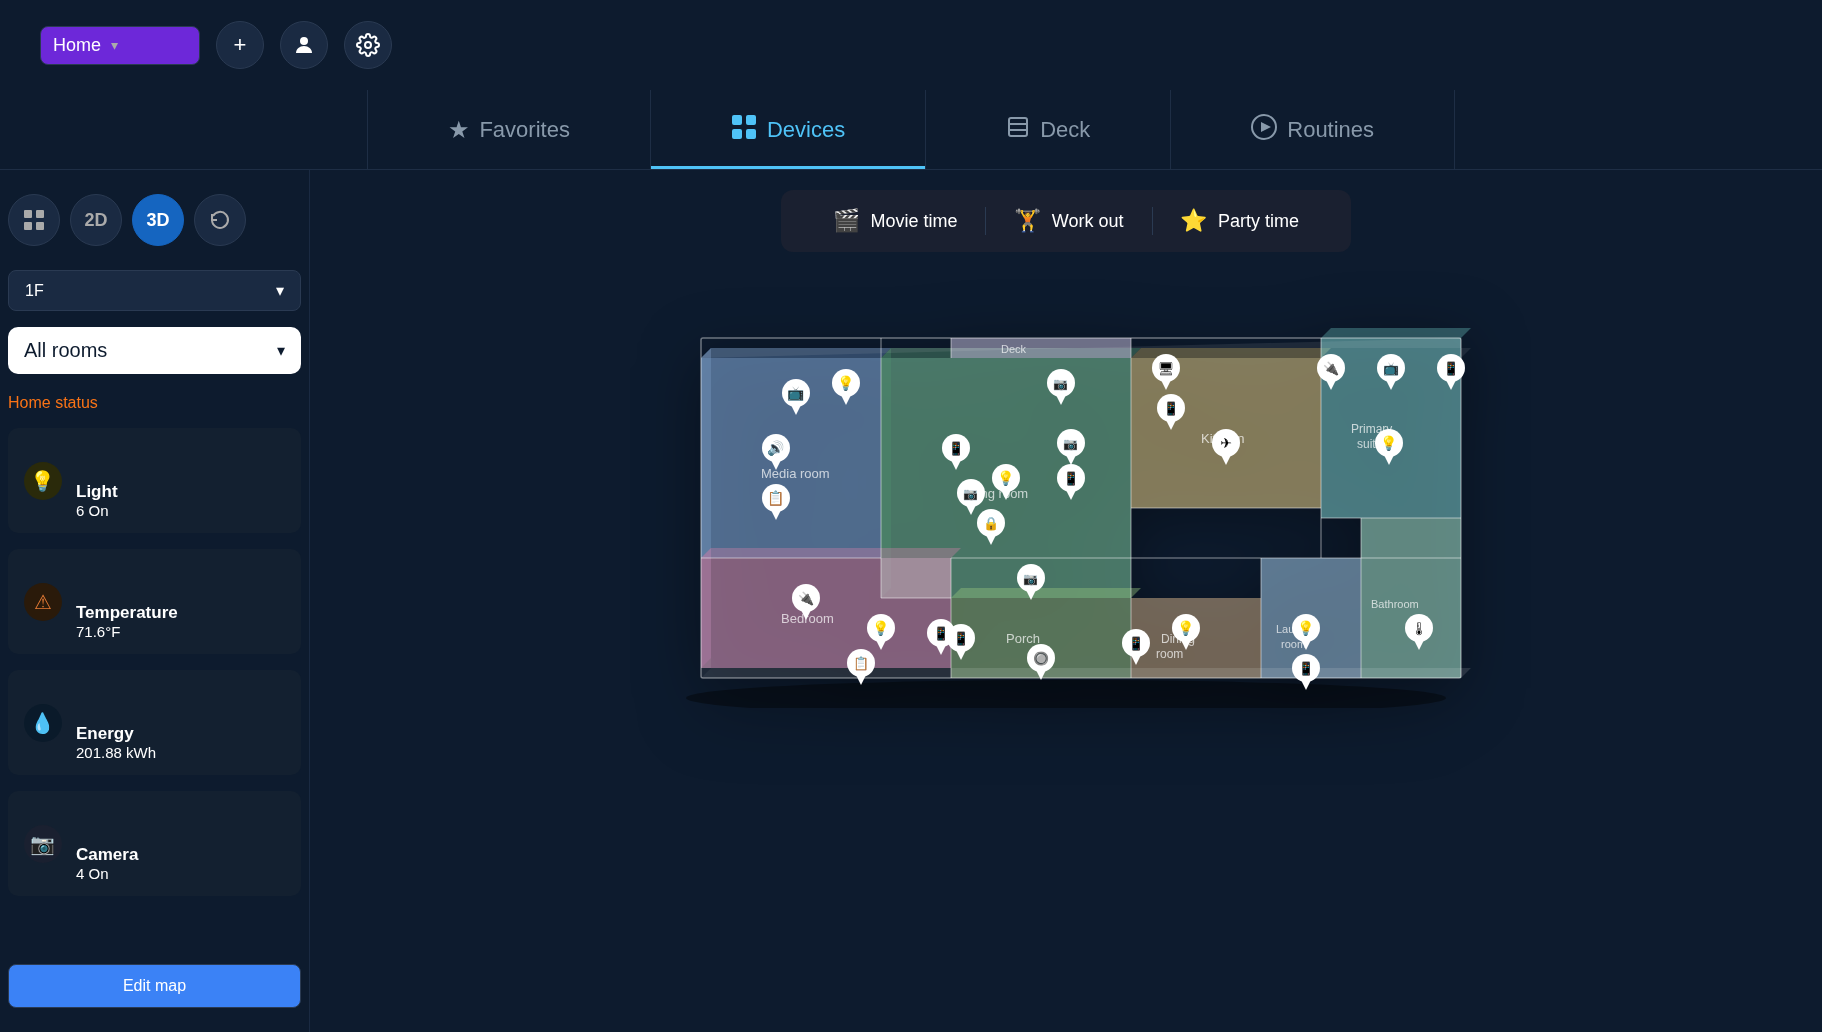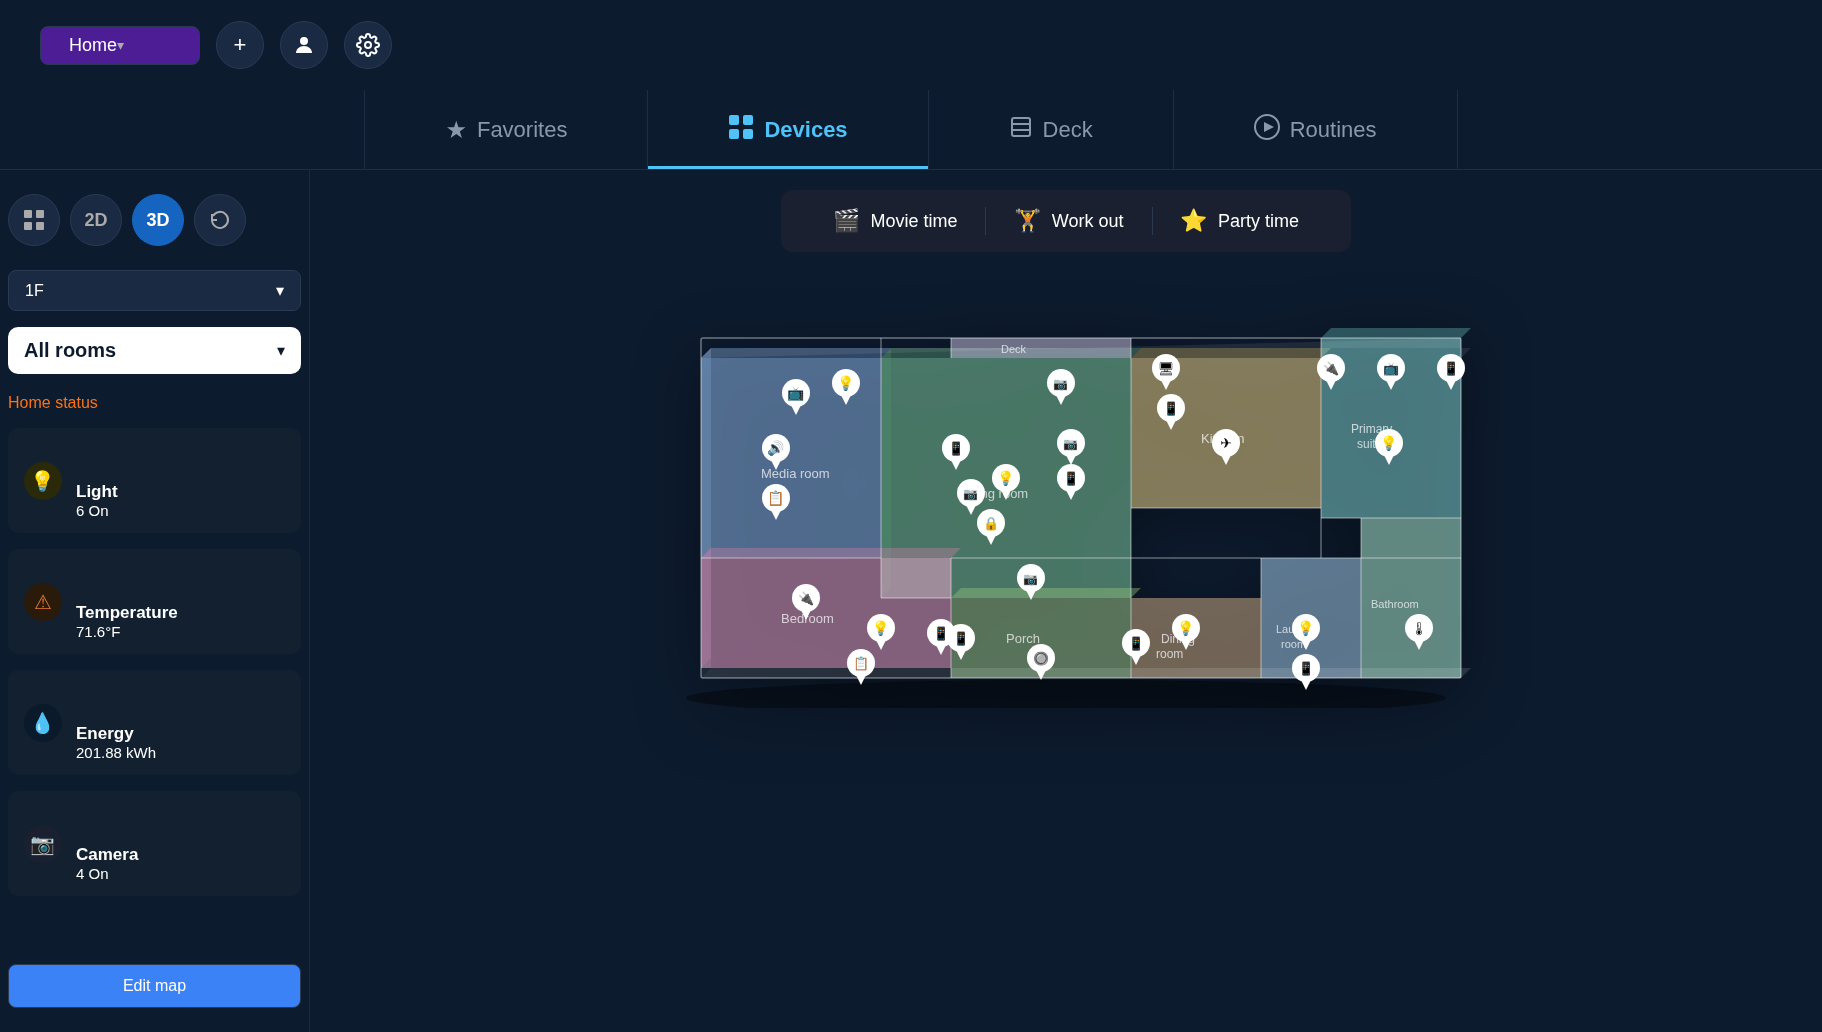--- a/index.html
+++ b/index.html
@@ -41,24 +41,25 @@
       color: #fff;
     }
     .header-right {
       display: flex;
       align-items: center;
       gap: 16px;
     }
     .home-selector {
       display: flex;
       align-items: center;
-      background: #4c1d95;
+      background: #6d28d9;
       border: 1px solid #2a3a52;
       border-radius: 8px;
-      padding: 8px 28px;
+      padding: 8px 12px;
+      gap: 10px;
       cursor: pointer;
       min-width: 160px;
     }
     .home-selector-text {
       font-size: 18px;
       color: #fff;
     }
     .home-selector-chevron {
       color: #aaa;
       font-size: 14px;
@@ -95,21 +96,20 @@
       height: 100%;
       font-size: 22px;
       color: #8899aa;
       cursor: pointer;
       position: relative;
       border-right: 1px solid #1e2e45;
     }
     .nav-tab:first-child { border-left: 1px solid #1e2e45; }
     .nav-tab.active {
       color: #4fc3f7;
-      font-weight: bold;
     }
     .nav-tab.active::after {
       content: '';
       position: absolute;
       bottom: 0;
       left: 0;
       right: 0;
       height: 3px;
       background: #4fc3f7;
     }
@@ -173,21 +173,21 @@
       align-items: center;
       justify-content: space-between;
       background: #fff;
       color: #0d1b2e;
       border-radius: 10px;
       padding: 12px 16px;
       cursor: pointer;
     }
     .room-selector-text {
       font-size: 20px;
-      font-weight: 700;
+      font-weight: 400;
       color: #0d1b2e;
       text-align: center;
     }
     .room-selector-chevron { color: #0d1b2e; font-size: 16px; }
 
     .home-status-label {
       font-size: 16px;
       color: #f97316;
       margin-top: 4px;
     }

